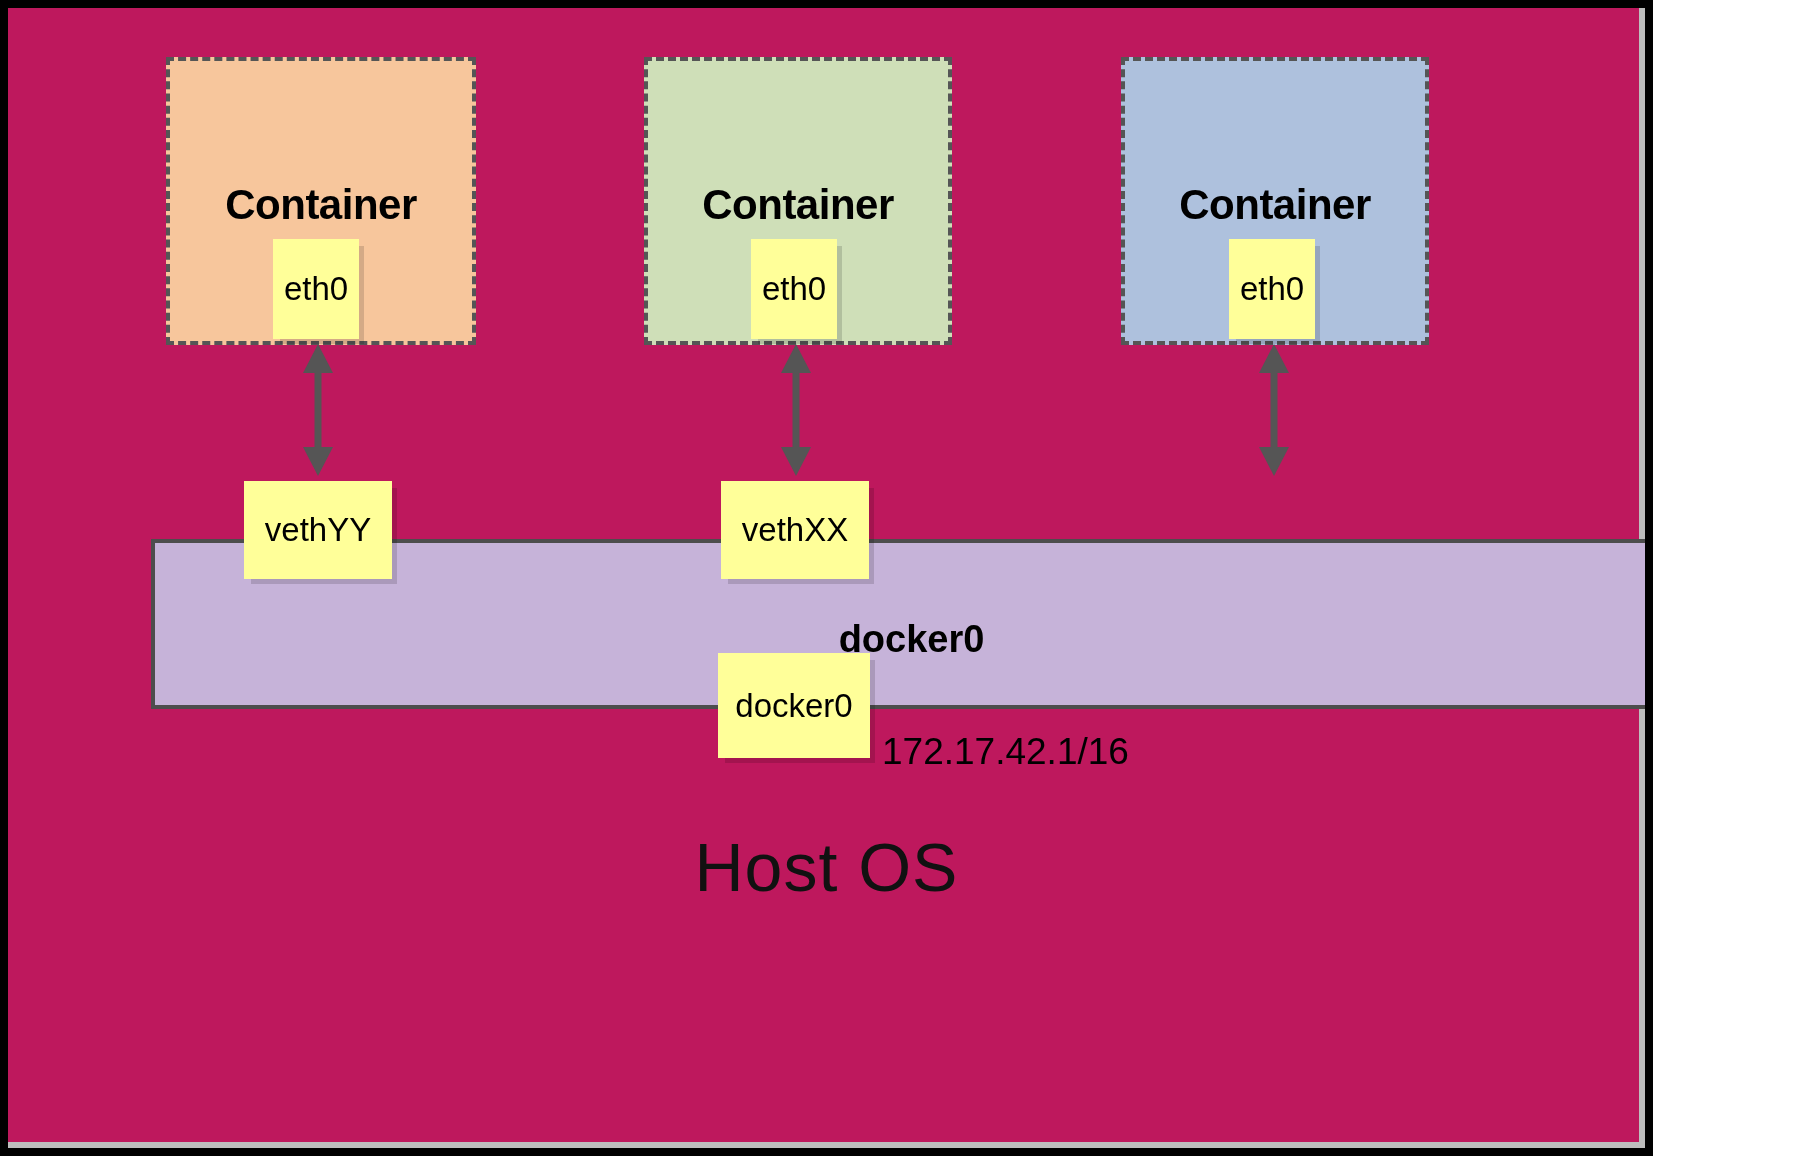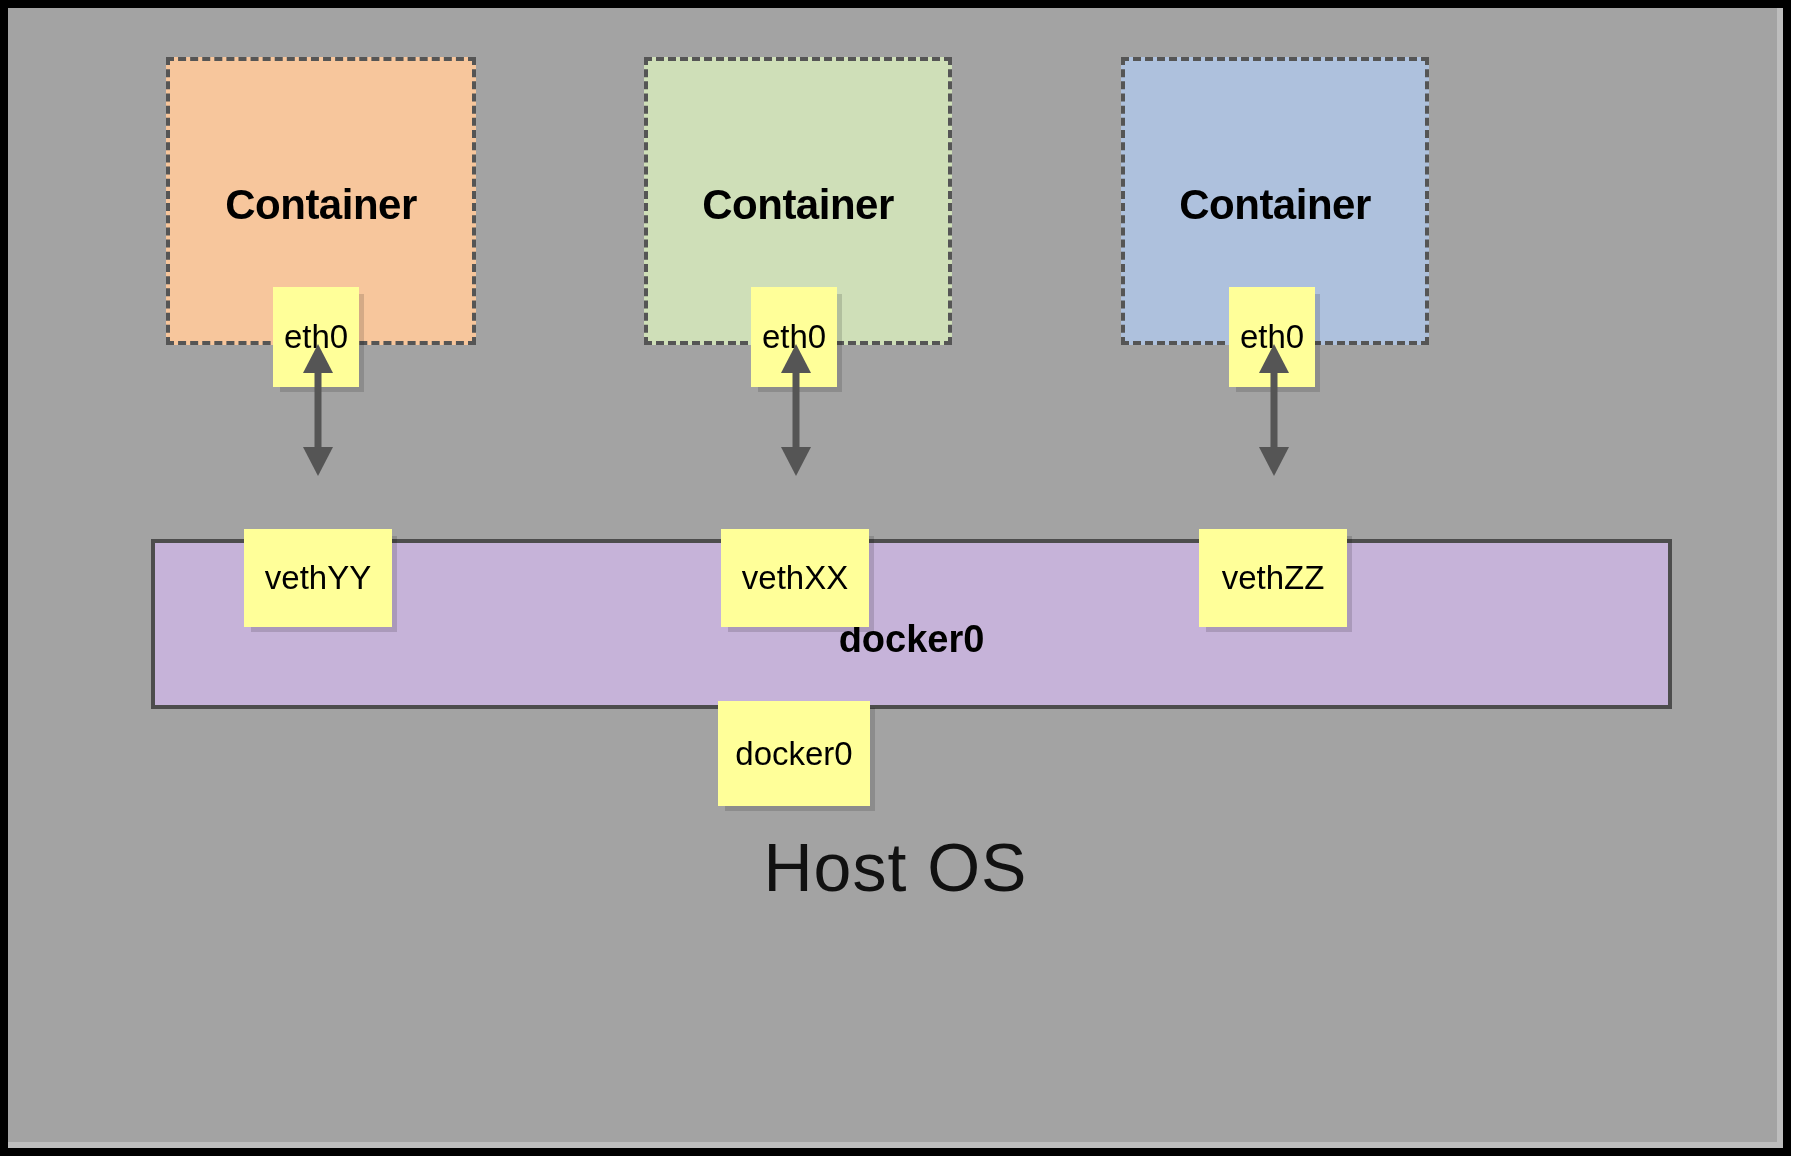--- a/index.html
+++ b/index.html
@@ -1,21 +1,21 @@
 <!DOCTYPE html>
 <html><head>
 <meta charset="utf-8">
 <style>
   html,body{margin:0;padding:0;background:#ffffff;}
   body{font-family:"Liberation Sans",sans-serif;}
 
   #stage{
     position:relative;
-    width:1791px;height:1156px;
-    background:#a3a3a3;
+    width:1653px;height:1156px;
+    background:#be185d;
     box-sizing:border-box;
     border:8px solid #000000;
     overflow:hidden;
   }
   
   #inner-edge{
     position:absolute;left:0;top:0;right:0;bottom:0;
     border-right:6px solid #bdbdbd;
     border-bottom:6px solid #bdbdbd;
     pointer-events:none;
@@ -39,21 +39,20 @@
   .note{
     position:absolute;
     background:#ffff99;
     box-sizing:border-box;
     box-shadow:6px 6px 0 -1px rgba(0,0,0,0.14);
     display:flex;
     align-items:center;
     justify-content:center;
     font-size:33px;
     color:#000000;
-    margin-top:48px;
   }
 
   #docker0-bar{
     position:absolute;
     background:#c6b3d9;
     border:4px solid #4d4d4d;
     box-sizing:border-box;
   }
   #docker0-bar-label{
     position:absolute;
@@ -123,20 +122,20 @@
   </svg>
 
   <div id="docker0-bar" style="left:143px;top:531px;width:1521px;height:170px;">
     <div id="docker0-bar-label" style="top:75px;">docker0</div>
   </div>
 
   <div class="note" id="vethXX" style="left:236px;top:473px;width:148px;height:98px;">vethYY</div>
 
   <div class="note" id="vethYY" style="left:713px;top:473px;width:148px;height:98px;">vethXX</div>
 
-  <div class="note" id="vethZZ" style="left:1191px;top:473px;width:148px;height:98px;">vethZZ</div>
 
   <div class="note" id="docker0-iface" style="left:710px;top:645px;width:152px;height:105px;">docker0</div>
 
+  <div id="ip-label" style="left:874px;top:723px;">172.17.42.1/16</div>
 
   <div id="host-os-label" style="top:820px;">Host OS</div>
 
 </div>
 
 </body></html>

